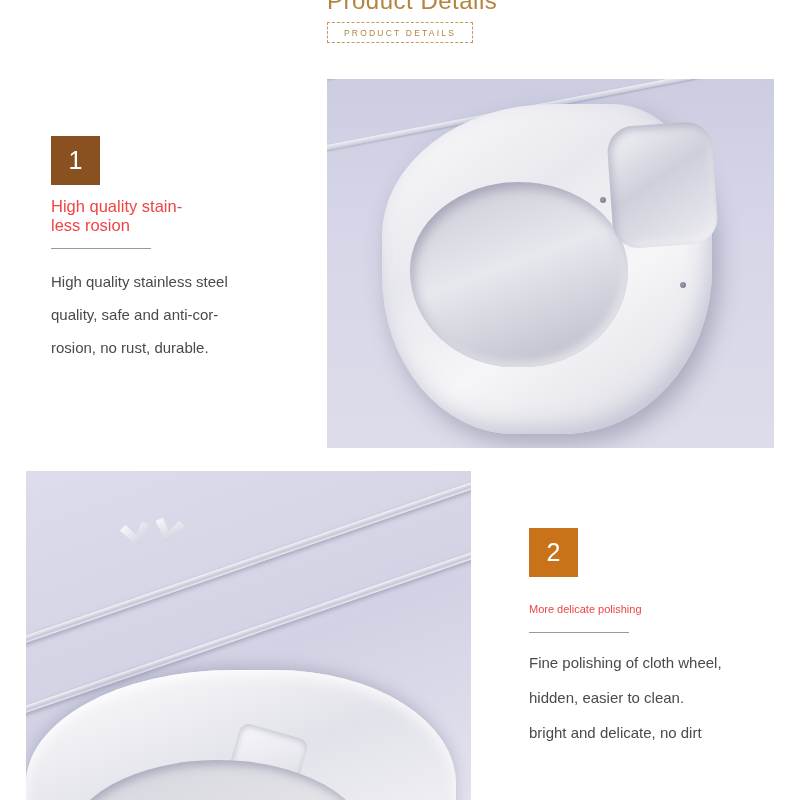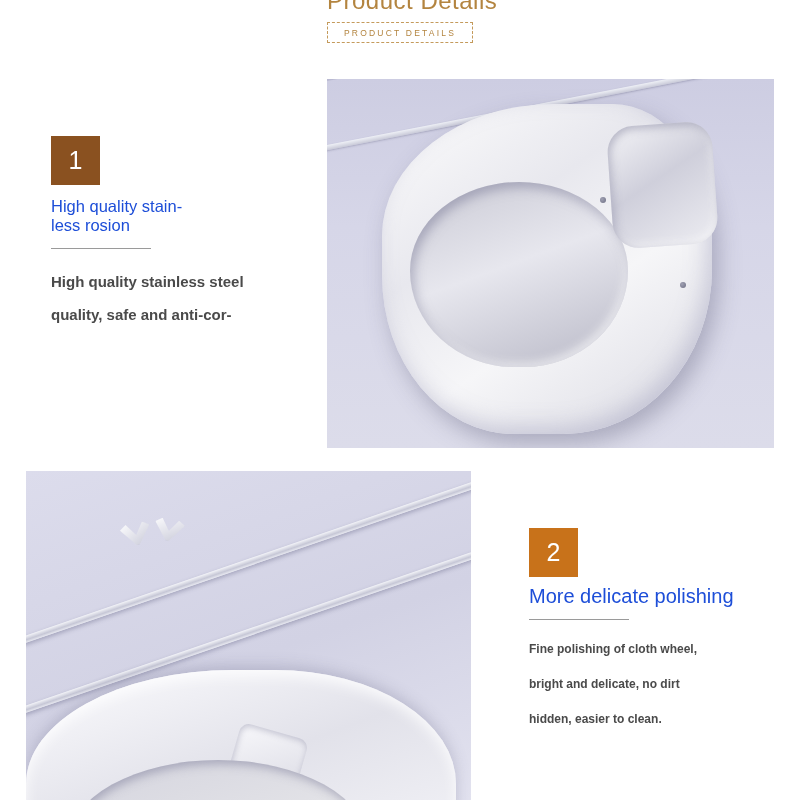--- a/index.html
+++ b/index.html
@@ -63,37 +63,36 @@
     display: flex;
     align-items: center;
     justify-content: center;
     font-weight: 400;
   }
   .badge.orange { background: #c8721a; }
 
   .sec-heading {
     margin-top: 12px;
     font-size: 16.5px;
-    color: #1d4ed8;
+    color: #ef4444;
     line-height: 19px;
     font-weight: 400;
   }
   .rule {
     margin-top: 13px;
     width: 100px;
     height: 1px;
     background: #9a9a9a;
   }
   .rule.short { width: 100px; }
   .sec-body {
     margin-top: 16px;
     font-size: 15px;
     color: #4a4a4a;
     line-height: 33px;
-    font-weight: bold;
   }
 
   .sec1-img {
     position: absolute;
     left: 327px;
     top: 79px;
     width: 447px;
     height: 369px;
     overflow: hidden;
     background: #cfcfe4;
@@ -108,22 +107,22 @@
     height: 329px;
     overflow: hidden;
     background: #d3d3e6;
   }
   .sec2-text {
     position: absolute;
     left: 529px;
     top: 528px;
     width: 250px;
   }
-  .sec2-text .sec-heading { font-size: 20px; margin-top: 10px; }
-  .sec2-text .sec-body { font-size: 12px; line-height: 35px; margin-top: 12px; }
+  .sec2-text .sec-heading { font-size: 11px; margin-top: 23px; }
+  .sec2-text .sec-body { font-size: 15px; line-height: 35px; margin-top: 12px; }
 
   
   .p1-bg {
     position: absolute; inset: 0;
     background:
       linear-gradient(180deg, #cdcde2 0%, #d6d6e8 40%, #dcdcea 100%);
   }
   .p1-stripe {
     position: absolute;
     background: linear-gradient(180deg,#eef0f6,#c9cad8);
@@ -238,20 +237,21 @@
   <div class="sec1-text">
     <div class="badge">1</div>
     <div class="sec-heading">
       <span>High quality stain-</span><br>
       <span>less rosion</span>
     </div>
     <div class="rule"></div>
     <div class="sec-body">
       <div>High quality stainless steel</div>
       <div>quality, safe and anti-cor-</div>
+      <div>rosion, no rust, durable.</div>
     </div>
   </div>
 
   <div class="sec2-img">
     <div class="p2-bg"></div>
     <div class="p2-stick" style="left:-30px; top:175px; width:620px; transform: rotate(-19deg);"></div>
     <div class="p2-stick" style="left:-30px; top:245px; width:620px; transform: rotate(-19deg);"></div>
     <div class="p2-clip" style="left:95px; top:52px; transform: rotate(-12deg);"></div>
     <div class="p2-clip" style="left:128px; top:48px; transform: rotate(10deg);"></div>
     <div class="p2-dish">
@@ -259,18 +259,18 @@
       <div class="p2-dish-inner"></div>
     </div>
   </div>
 
   <div class="sec2-text">
     <div class="badge orange">2</div>
     <div class="sec-heading">More delicate polishing</div>
     <div class="rule short"></div>
     <div class="sec-body">
       <div>Fine polishing of cloth wheel,</div>
+      <div>hidden, easier to clean.</div>
       <div>bright and delicate, no dirt</div>
-      <div>hidden, easier to clean.</div>
     </div>
   </div>
 
 </div>
 
 </body></html>

